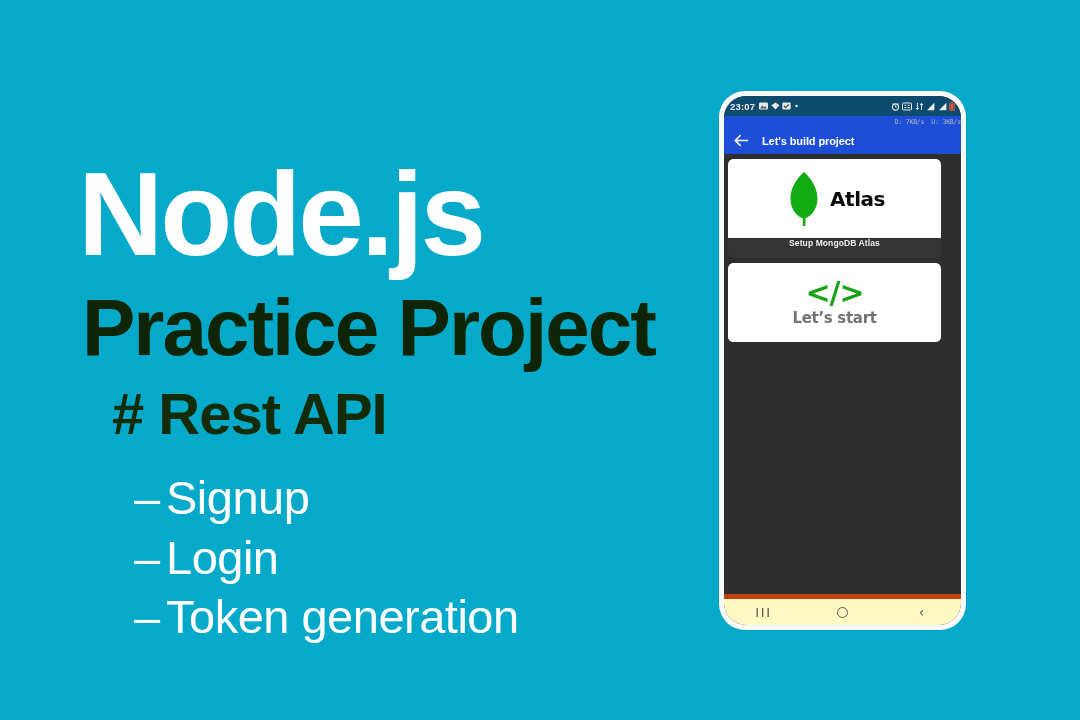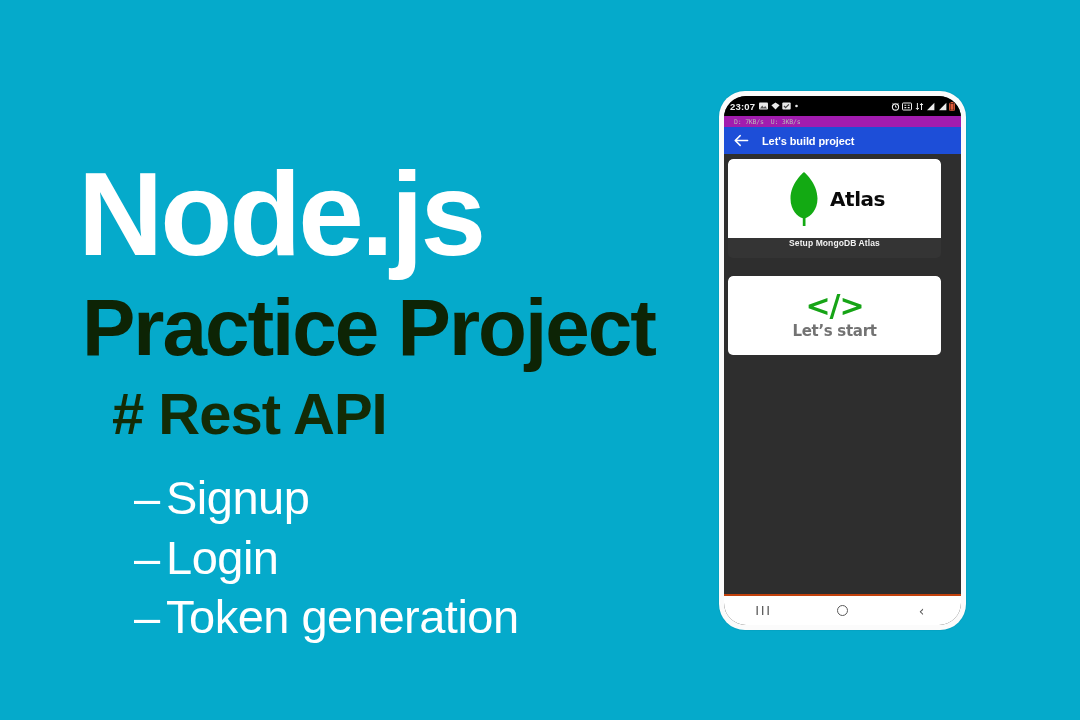--- a/index.html
+++ b/index.html
@@ -77,21 +77,21 @@
     overflow:hidden;
     background:#2b2b2b;
     display:flex;
     flex-direction:column;
     position:relative;
   }
 
   
   .statusbar {
     height:20px;
-    background:#000000;
+    background:#0c4a6e;
     display:flex;
     align-items:center;
     padding:0 6px;
     flex:0 0 auto;
   }
   .sb-clock {
     font-size:9.5px;
     font-weight:700;
     color:#f0f0f0;
     letter-spacing:0.2px;
@@ -100,26 +100,27 @@
     display:flex; align-items:center; gap:2.5px;
     margin-left:4px;
   }
   .sb-spacer { flex:1 1 auto; }
   .sb-right-icons { display:flex; align-items:center; gap:2.5px; }
   .sb-ico { display:block; }
 
   
   .netspeed {
     height:11px;
-    background:#a21caf;
-    display:flex;
-    align-items:center;
-    padding:0 10px;
+    background:#1d4ed8;
+    display:flex;
+    align-items:center;
+    padding:0 0;
     gap:7px;
     flex:0 0 auto;
+    justify-content:flex-end;
   }
   .netspeed span {
     font-size:6.5px;
     color:#b9b9b9;
     font-family:"DejaVu Sans Mono", monospace;
     letter-spacing:-0.2px;
   }
 
   
   .appbar {
@@ -143,21 +144,21 @@
     letter-spacing:-0.1px;
   }
 
   
   .screen-body {
     flex:1 1 auto;
     background:#2e2e2e;
     padding:5px 20px 0 4px;
     display:flex;
     flex-direction:column;
-    gap:18px;
+    gap:5px;
     overflow:hidden;
   }
   .card {
     border-radius:5px;
     overflow:hidden;
     background:#343434;
     flex:0 0 auto;
   }
   .card-art {
     height:79px;
@@ -204,26 +205,26 @@
   .card-label span {
     font-size:8.5px;
     font-weight:700;
     color:#f2f2f2;
     letter-spacing:0.1px;
   }
 
   
   .navbar {
     height:31px;
-    background:#ffffff;
+    background:#fef9c3;
     display:flex;
     align-items:center;
     justify-content:space-around;
     flex:0 0 auto;
-    border-top:2px solid #c2410c;
+    border-top:5px solid #c2410c;
   }
   .navbar .nav-btn {
     width:38px; height:24px;
     display:flex; align-items:center; justify-content:center;
   }
   .nav-recents {
     font-size:13px; color:#5a5a5a; letter-spacing:1.6px;
     font-family:"DejaVu Sans", sans-serif;
   }
   .nav-home {

